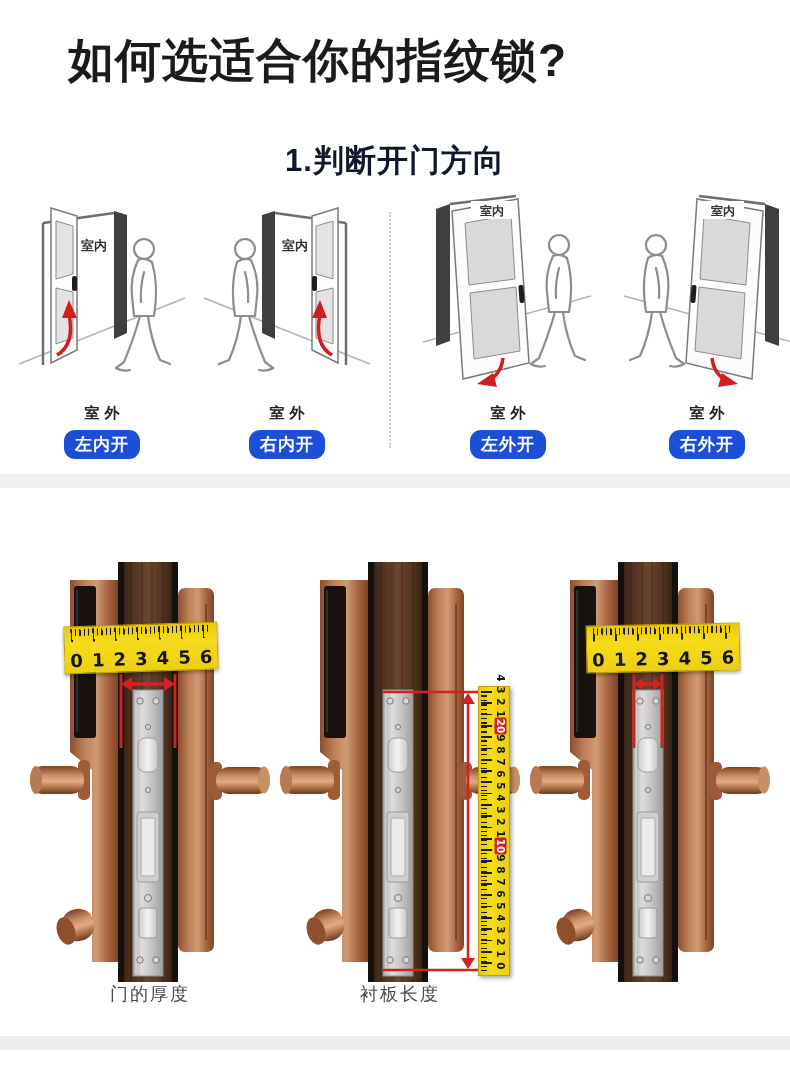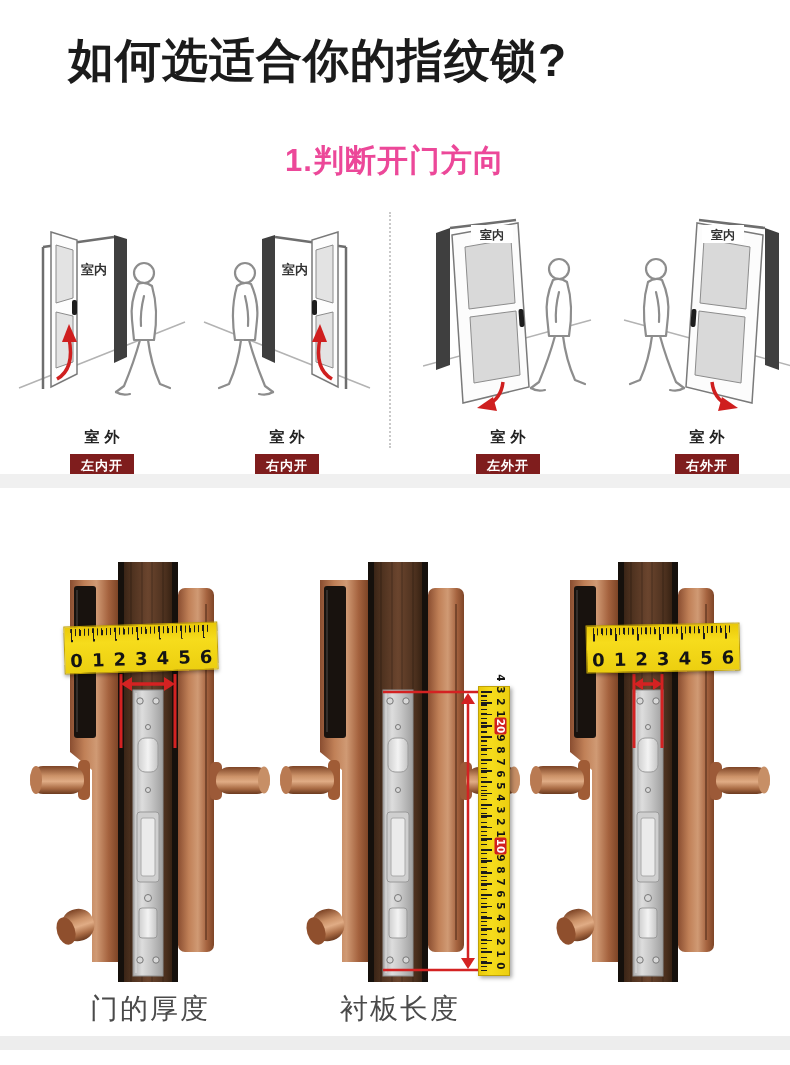--- a/index.html
+++ b/index.html
@@ -2,42 +2,42 @@
 <html><head>
 <meta charset="utf-8">
 <style>
   * { margin:0; padding:0; box-sizing:border-box; }
   body { background:#ffffff; font-family:"Liberation Sans", sans-serif; }
   #page { position:relative; width:790px; height:1065px; margin:0 auto; background:#fff; overflow:hidden; }
 
   .page-title { position:absolute; top:30px; left:0; width:635px; text-align:center;
     font-size:46px; font-weight:700; color:#1b1b1b; letter-spacing:1px; }
   .sec-heading { position:absolute; left:0; width:790px; text-align:center;
-    font-size:31px; font-weight:600; color:#ec4899; letter-spacing:1px; }
+    font-size:31px; font-weight:600; color:#0f172a; letter-spacing:1px; }
   #sec1-heading { top:140px; }
   #sec2-heading { top:500px; }
 
   
-  .door-cell { position:absolute; top:216px; width:172px; display:flex; flex-direction:column; align-items:center; }
+  .door-cell { position:absolute; top:192px; width:172px; display:flex; flex-direction:column; align-items:center; }
   .door-cell svg.door-art { width:170px; height:200px; display:block; }
   .outdoor-label { font-size:15px; font-weight:700; color:#222; letter-spacing:5px; text-indent:5px; margin-top:12px; }
-  .door-badge { margin-top:7px; background:#7f1d1d; color:#fff; font-size:13px; font-weight:700;
-    padding:3px 11px; border-radius:0; letter-spacing:1px; }
+  .door-badge { margin-top:7px; background:#1d4ed8; color:#fff; font-size:17px; font-weight:700;
+    padding:3px 11px; border-radius:11px; letter-spacing:1px; }
   .dotted-divider { position:absolute; left:389px; top:212px; height:236px; width:0;
     border-left:2px dotted #c9c9c9; }
 
   .gray-band { position:absolute; left:0; width:790px; height:14px; background:#f0f0f0; }
   #band1 { top:474px; }
   #band2 { top:1036px; background:#ededed; }
 
   
   .lock-cell { position:absolute; top:562px; width:240px; display:flex; flex-direction:column; align-items:center; }
   .lock-wrap { position:relative; width:240px; height:420px; }
   .lock-wrap svg.lock-art { position:absolute; left:0; top:0; width:240px; height:420px; }
-  .lock-caption { margin-top:8px; font-size:28px; color:#4a4a4a; letter-spacing:2px; }
+  .lock-caption { margin-top:0; font-size:18px; color:#4a4a4a; letter-spacing:2px; }
 
   
   .ruler-h { position:absolute; width:154px; height:48px;
     background:linear-gradient(#e9c808, #f6dc1c 35%, #eccf10);
     border:1px solid #bfa106; box-shadow:0 2px 4px rgba(0,0,0,.35); }
   .ticks-h-fine { position:absolute; top:2px; left:6px; right:6px; height:7px;
     background:repeating-linear-gradient(to right, #1c1c1c 0 1.3px, transparent 1.3px 4.4px); }
   .ticks-h-cm { position:absolute; top:2px; left:6px; right:6px; height:13px;
     background:repeating-linear-gradient(to right, #1c1c1c 0 1.8px, transparent 1.8px 22px); }
   .nums-h { position:absolute; left:5px; right:5px; bottom:2px; display:flex; justify-content:space-between;

